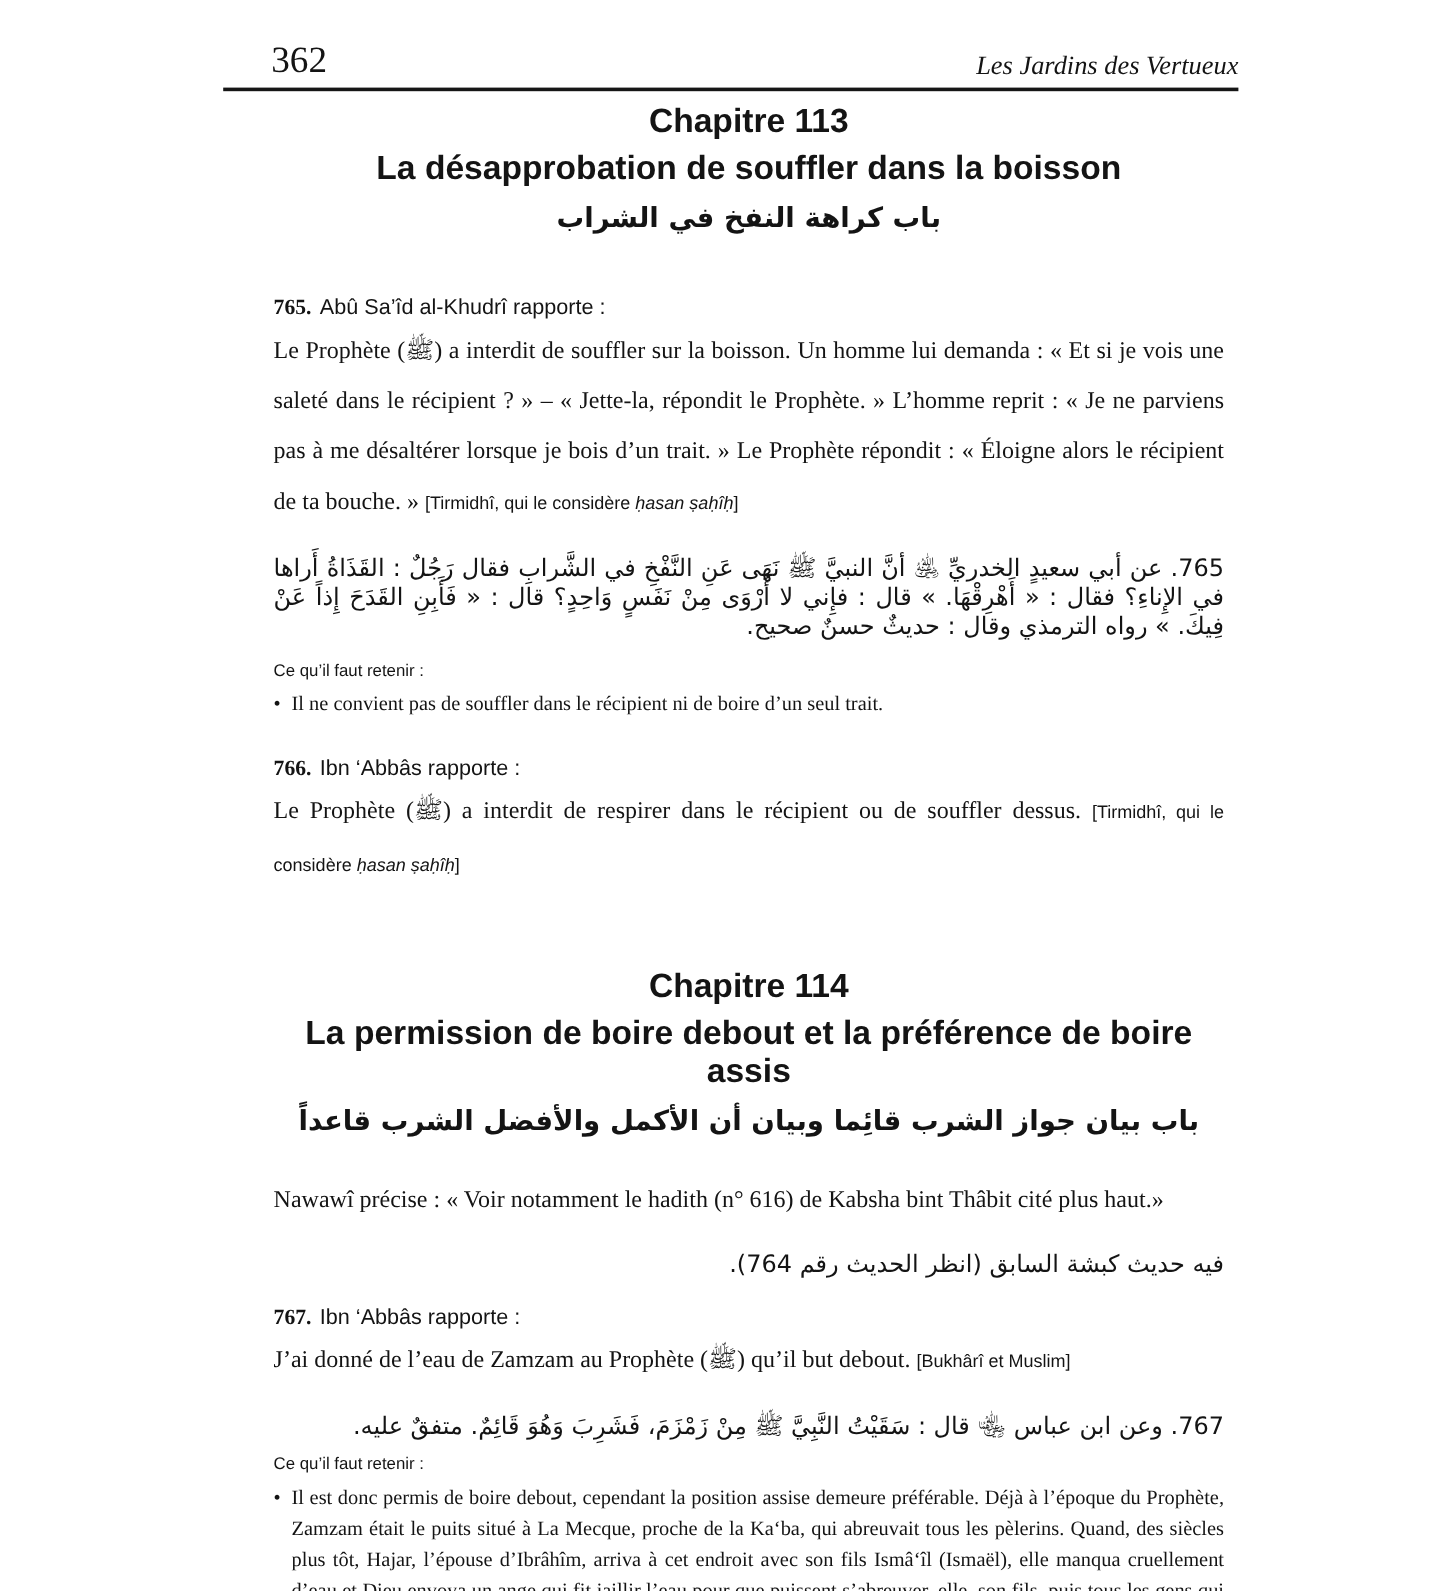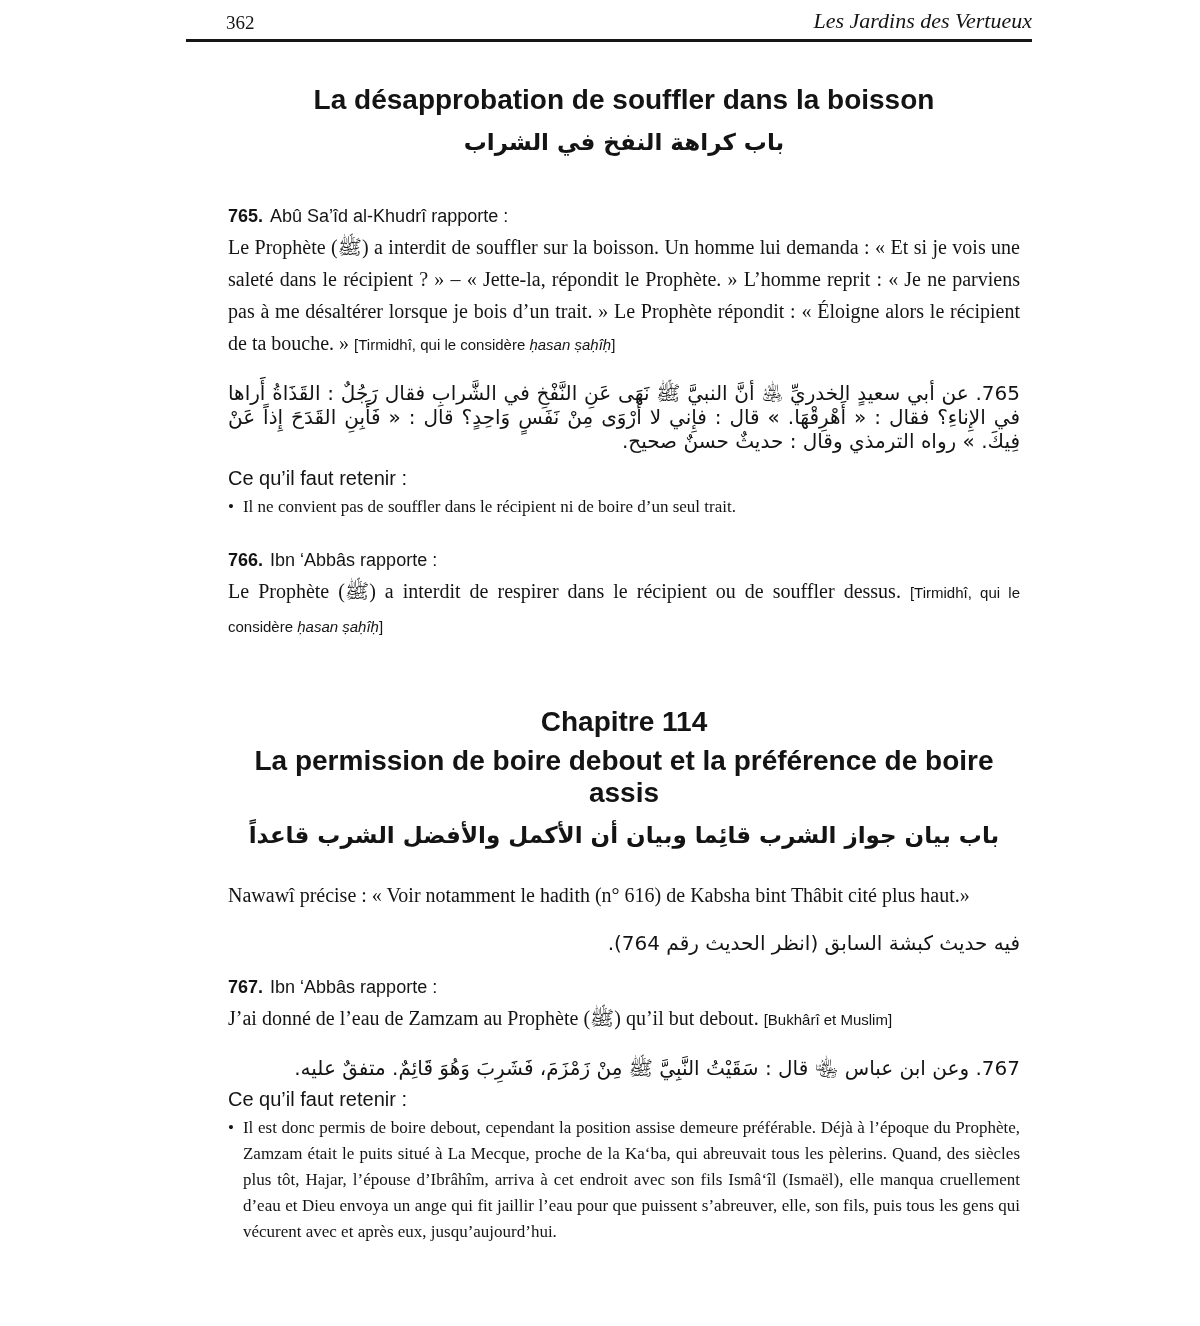--- a/index.html
+++ b/index.html
@@ -7,48 +7,48 @@
     position:relative; width:1200px; height:1326px; margin:0 auto;
     background:#ffffff; color:#141414; overflow:hidden;
     font-family:"Liberation Serif", serif;
   }
   
   .hdr {
     position:absolute; top:8px; left:186px; width:846px;
     display:flex; justify-content:space-between; align-items:flex-end;
     border-bottom:3px solid #161616; padding-bottom:5px;
   }
-  .hdr .pnum { font-size:19px; margin-left:40px; }
+  .hdr .pnum { font-size:31px; margin-left:40px;margin-top:24px; }
   .hdr .btitle { font-size:22px; font-style:italic; }
   
   .content { position:absolute; top:70px; left:228px; width:792px; }
   
   .chap { text-align:center; font-family:"Liberation Sans", sans-serif; font-weight:bold; }
   .chap .c-label { font-size:28px; line-height:34px; }
   .chap .c-fr    { font-size:28px; line-height:32px; margin-top:6px; }
   .chap .c-ar    { font-size:23px; line-height:36px; margin-top:8px;
                    font-family:"DejaVu Sans", sans-serif; direction:rtl; }
   
   .hnum { font-family:"Liberation Sans", sans-serif; font-size:18px; line-height:24px; }
-  .hnum .num { font-weight:bold; }
+  .hnum .num { font-weight:bold;font-family:Liberation Serif, serif; }
   .hnum .narr { margin-left:7px; }
   
-  .para { font-size:20px; line-height:32px; text-align:justify; margin-top:3px; }
+  .para { font-size:20px; line-height:42px; text-align:justify; margin-top:3px; }
   .src  { font-family:"Liberation Sans", sans-serif; font-size:15px; white-space:nowrap; }
   .src .it { font-style:italic; }
   .oneline { white-space:nowrap; text-align:left; }
   
   .arabic {
     direction:rtl; font-family:"DejaVu Sans", sans-serif;
     font-size:20px; line-height:24px; margin-top:12px;
     text-align:justify;
   }
   .arabic.single { text-align:right; white-space:nowrap; margin-left:-50px; }
   
-  .ret-label { font-family:"Liberation Sans", sans-serif; font-size:20px; line-height:22px; margin-top:14px; }
+  .ret-label { font-family:"Liberation Sans", sans-serif; font-size:14px; line-height:22px; margin-top:14px; }
   .bullet { display:flex; gap:9px; font-size:17px; line-height:26px; text-align:justify; margin-top:5px; }
   .bullet .dot { flex:0 0 auto; font-size:17px; }
   
   .mt-chap1 { margin-top:14px; }
   .mt-h765 { margin-top:44px; }
   .mt-h766 { margin-top:28px; }
   .mt-chap2 { margin-top:62px; }
   .mt-note { margin-top:26px; }
   .mt-h767 { margin-top:20px; }
   .mt-ret2 { margin-top:8px; }
@@ -59,20 +59,21 @@
 <div class="page">
 
   <header class="hdr">
     <span class="pnum">362</span>
     <span class="btitle">Les Jardins des Vertueux</span>
   </header>
 
   <main class="content">
 
     <section class="chap mt-chap1">
+      <div class="c-label">Chapitre 113</div>
       <div class="c-fr">La désapprobation de souffler dans la boisson</div>
       <div class="c-ar" dir="rtl">باب كراهة النفخ في الشراب</div>
     </section>
 
     <div class="hnum mt-h765">
       <span class="num">765.</span><span class="narr">Abû Sa’îd al-Khudrî rapporte :</span>
     </div>
     <p class="para">
       <span>Le Prophète (ﷺ) a interdit de souffler sur la boisson. Un homme lui demanda : « Et si je vois une saleté dans le récipient ? » – « Jette-la, répondit le Prophète. » L’homme reprit : « Je ne parviens pas à me désaltérer lorsque je bois d’un trait. » Le Prophète répondit : « Éloigne alors le récipient de ta bouche. » </span><span class="src"><span>[Tirmidhî, qui le considère </span><span class="it">ḥasan ṣaḥîḥ</span><span>]</span></span>
     </p>

